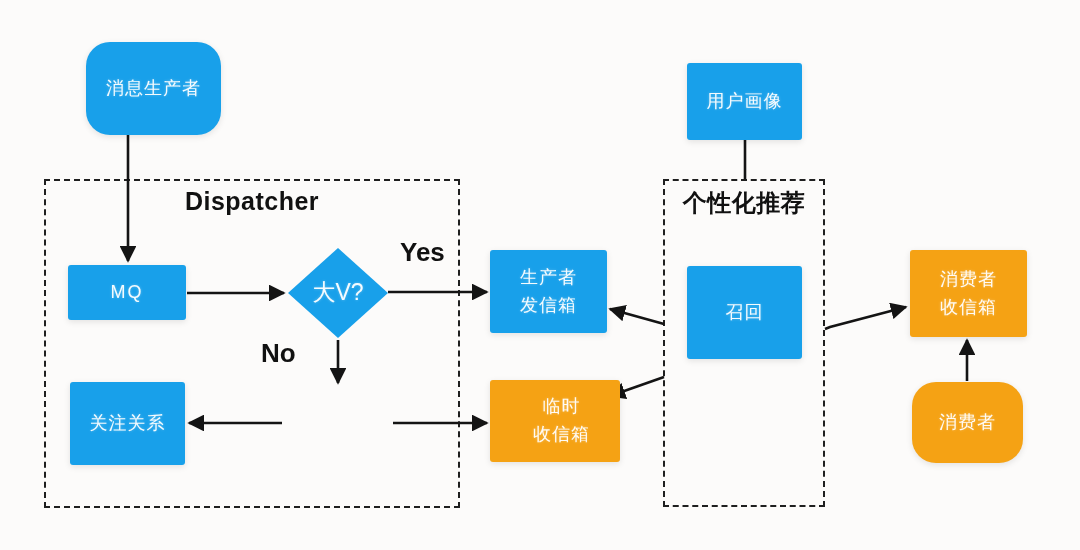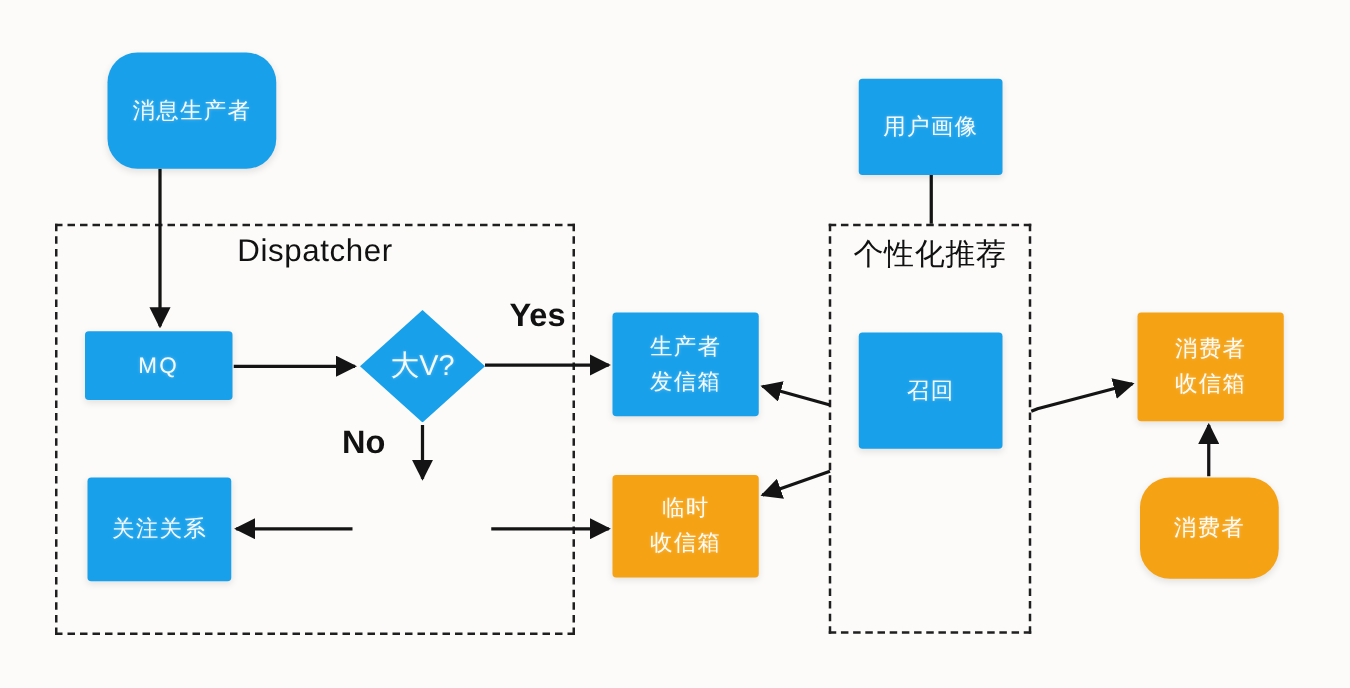--- a/index.html
+++ b/index.html
@@ -22,26 +22,26 @@
   .rect{border-radius:3px;}
   .diamond{
     clip-path:polygon(50% 0,100% 50%,50% 100%,0 50%);
     box-shadow:none;font-size:23px;letter-spacing:0;
   }
   .group{
     position:absolute;border:2.5px dashed #1f1f1f;z-index:1;
     box-sizing:border-box;
   }
   .group-title{
-    margin-top:6px;text-align:center;font-weight:normal;color:#111;
+    margin-top:6px;text-align:center;font-weight:bold;color:#111;
     font-size:25px;letter-spacing:0.5px;
   }
   .edge-label{
     position:absolute;font-weight:bold;color:#111;font-size:26px;
-    z-index:4;width:60px;text-align:center;
+    z-index:4;width:60px;text-align:left;
   }
   svg.connectors{position:absolute;left:0;top:0;z-index:2;pointer-events:none;}
   .edge{stroke:var(--arrow);stroke-width:2.6px;fill:none;}
   .arrowhead-shape{fill:var(--arrow);}
 </style>
 </head>
 <body>
 
 <div class="canvas">
 
@@ -91,21 +91,21 @@
   <div class="node blue rect" style="left:68px;top:265px;width:118px;height:55px;letter-spacing:2px;">MQ</div>
 
   <div class="node blue diamond" style="left:288px;top:248px;width:100px;height:90px;">大V?</div>
 
   <div class="node blue rect" style="left:70px;top:382px;width:115px;height:83px;">关注关系</div>
 
 
   <div class="node blue rect" style="left:490px;top:250px;width:117px;height:83px;">生产者
 发信箱</div>
 
-  <div class="node orange rect" style="left:490px;top:380px;width:117px;height:82px;">临时
+  <div class="node orange rect" style="left:490px;top:380px;width:117px;height:82px;padding-left:13px;">临时
 收信箱</div>
 
   <div class="node blue rect" style="left:687px;top:63px;width:115px;height:77px;">用户画像</div>
 
   <div class="node blue rect" style="left:687px;top:266px;width:115px;height:93px;">召回</div>
 
 
   <div class="node orange rect" style="left:910px;top:250px;width:117px;height:87px;">消费者
 收信箱</div>
 

